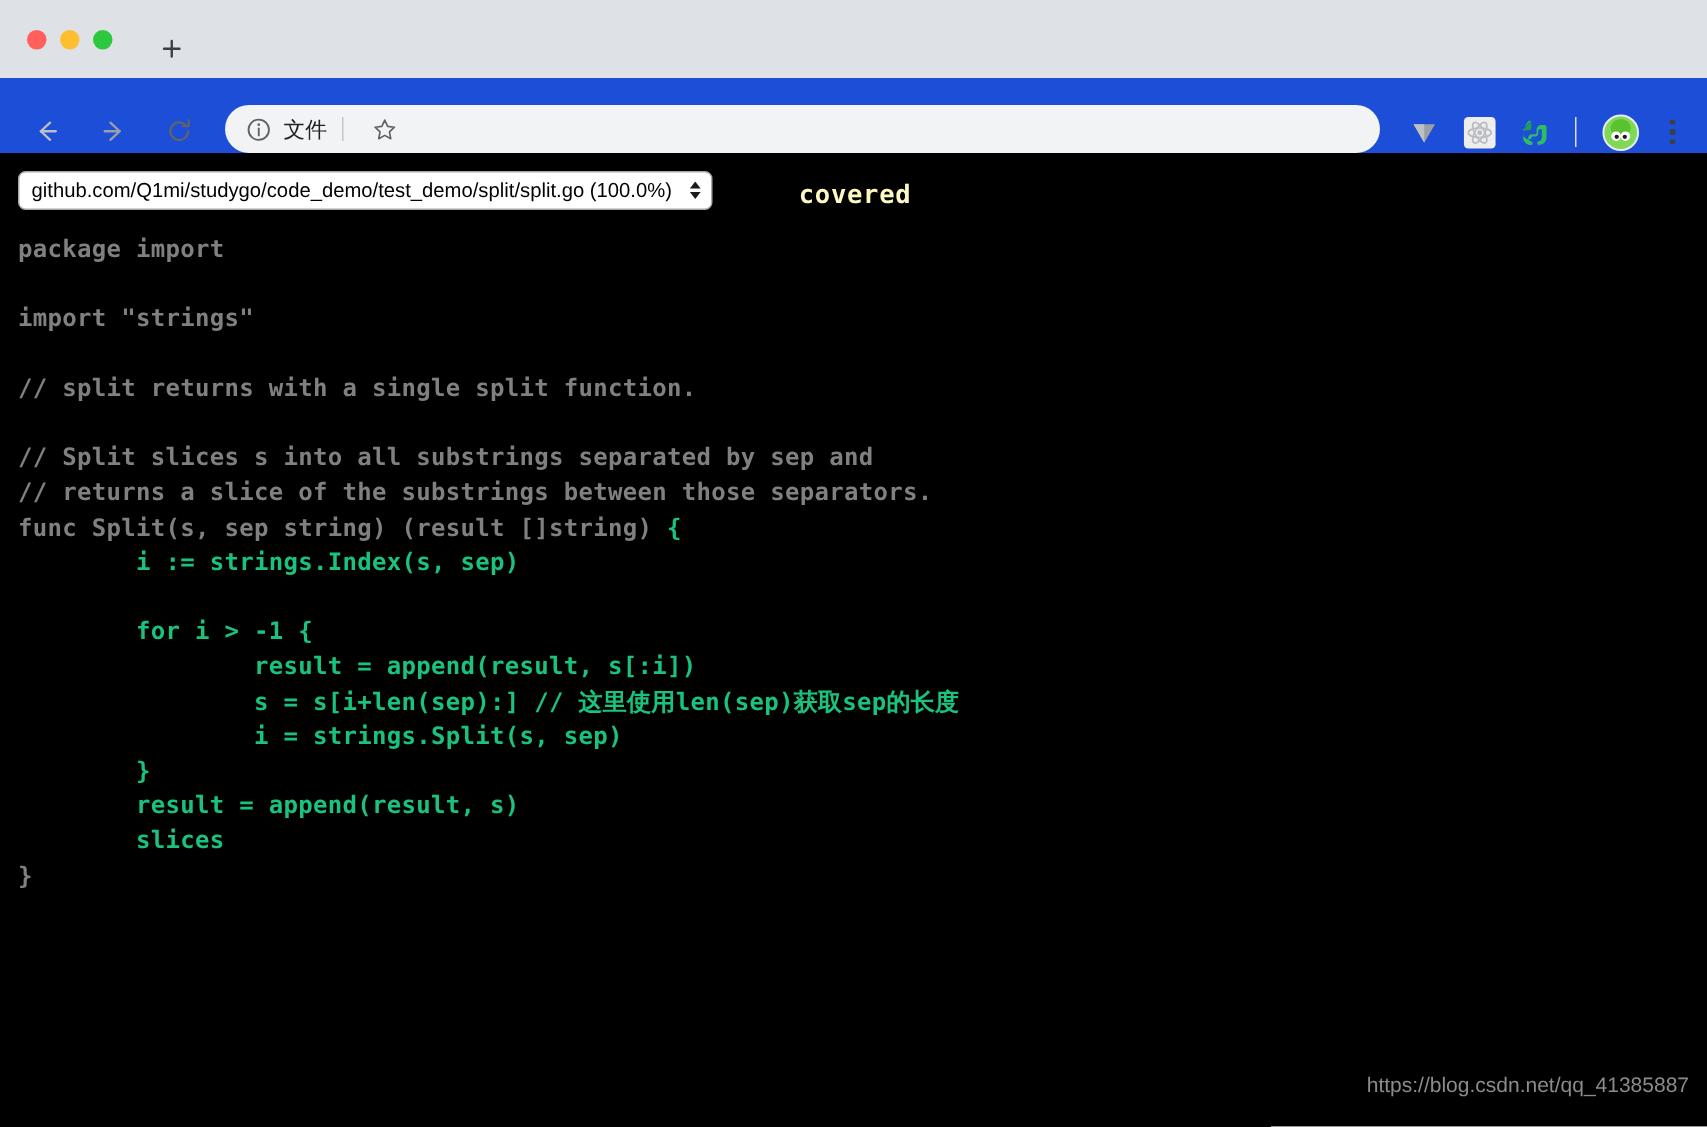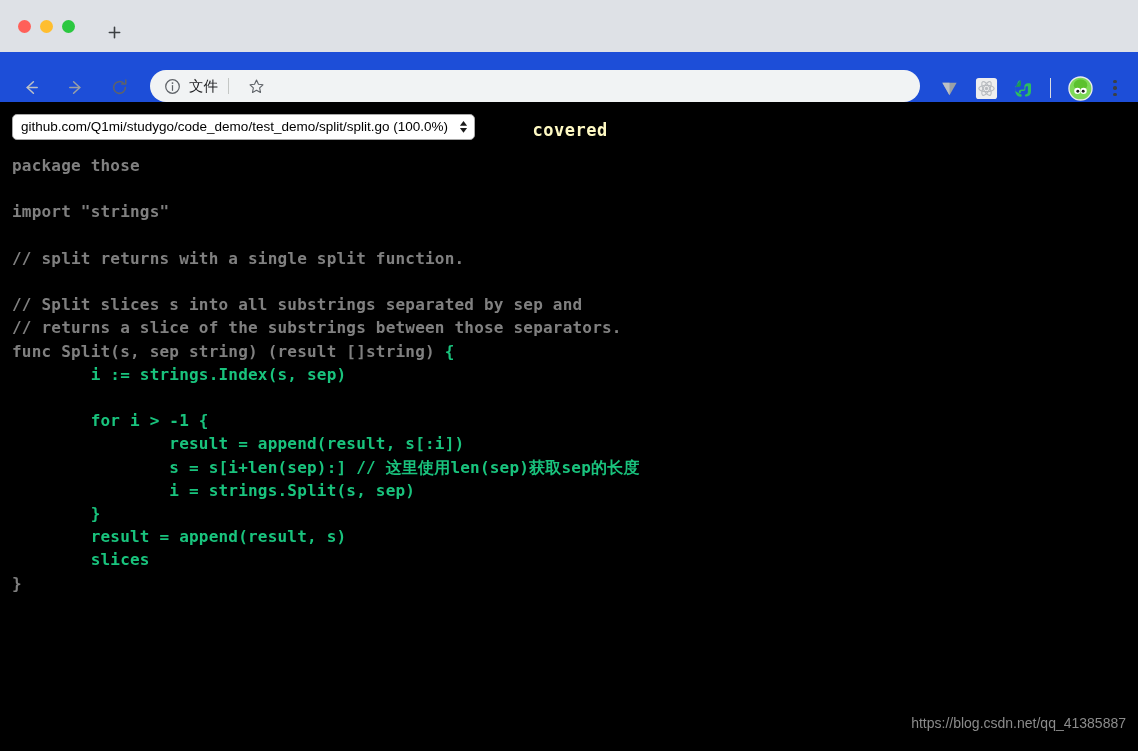--- a/index.html
+++ b/index.html
@@ -437,21 +437,21 @@
       </span>
 
       <div class="legend">
         <span class="legend-notracked">not tracked</span>
         <span class="legend-notcov">not covered</span>
         <span class="legend-cov">covered</span>
       </div>
 
     </div>
 
-    <pre class="code" id="code-block"><span class="cov0">package those</span>
+    <pre class="code" id="code-block"><span class="cov0">package import</span>
 <span class="cov0"></span>
 <span class="cov0">import "strings"</span>
 <span class="cov0"></span>
 <span class="cov0">// split returns with a single split function.</span>
 <span class="cov0"></span>
 <span class="cov0">// Split slices s into all substrings separated by sep and</span>
 <span class="cov0">// returns a slice of the substrings between those separators.</span>
 <span class="cov0">func Split(s, sep string) (result []string) </span><span class="cov8">{</span>
 <span class="cov8">        i := strings.Index(s, sep)</span>
 <span class="cov8"></span>

